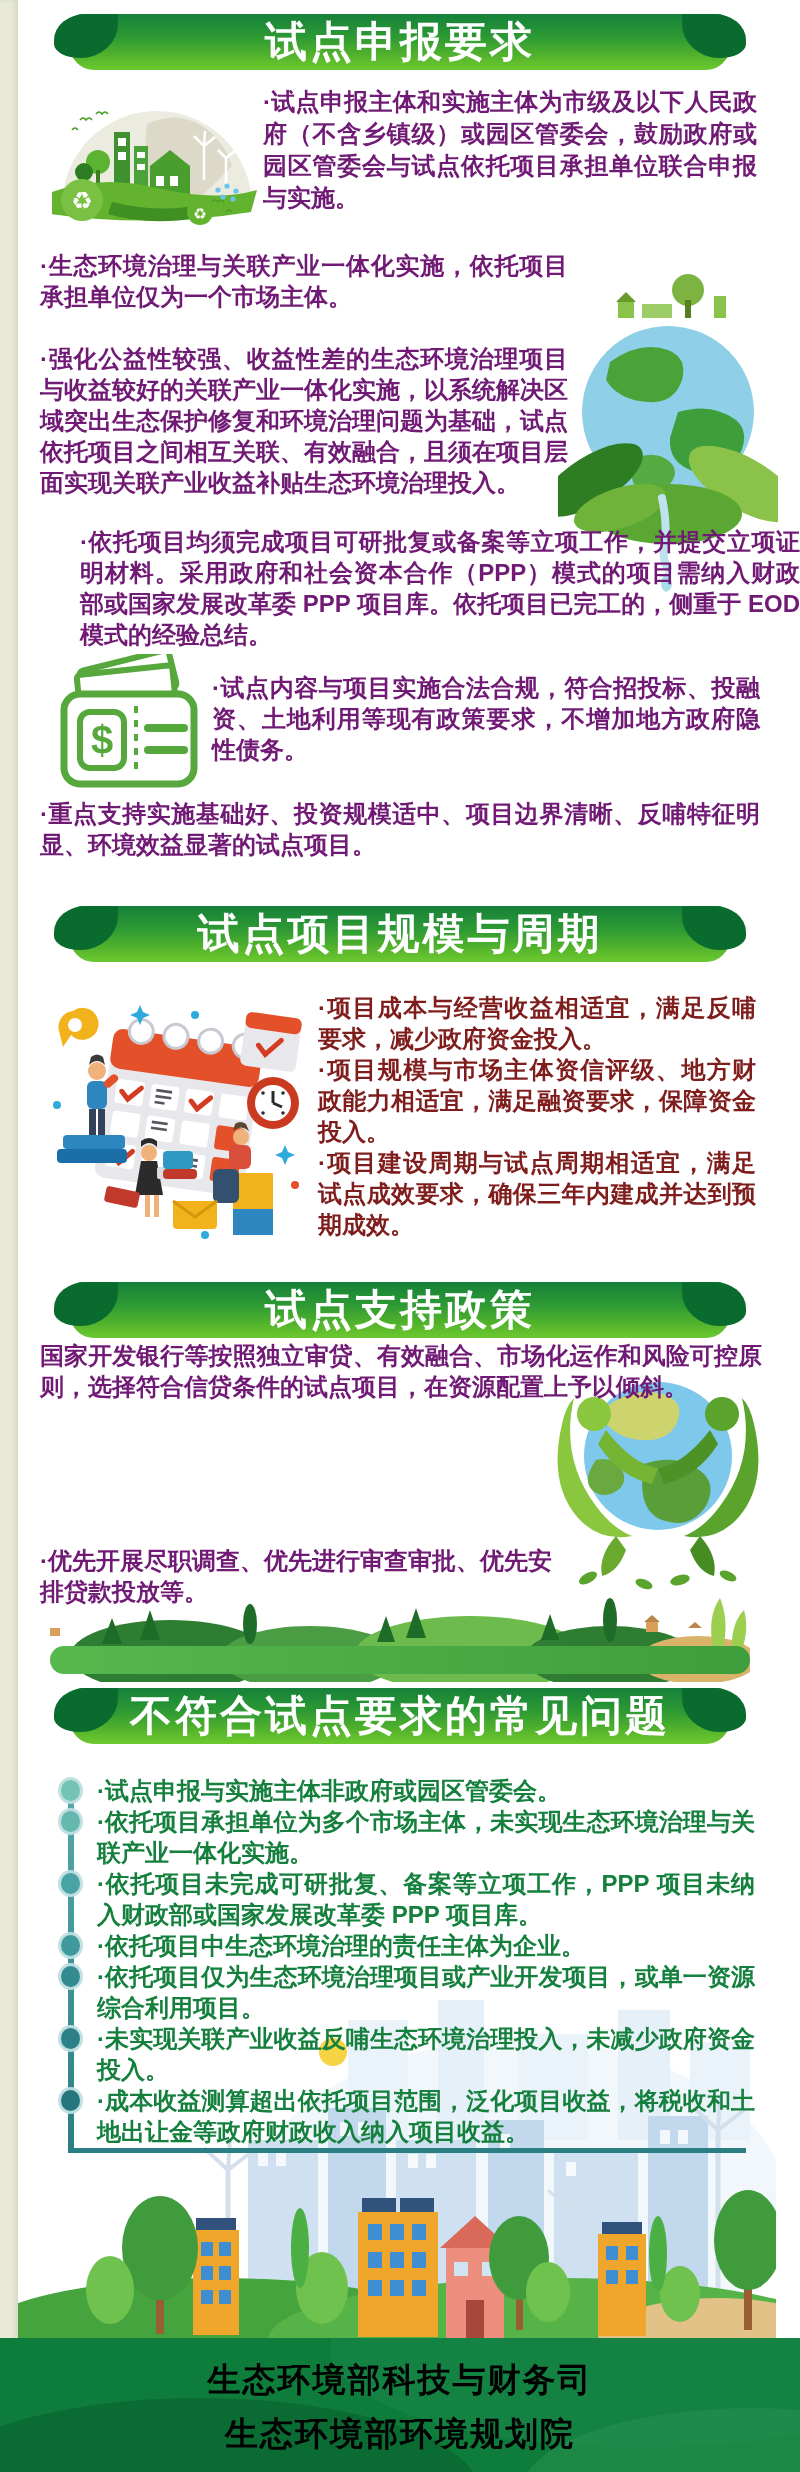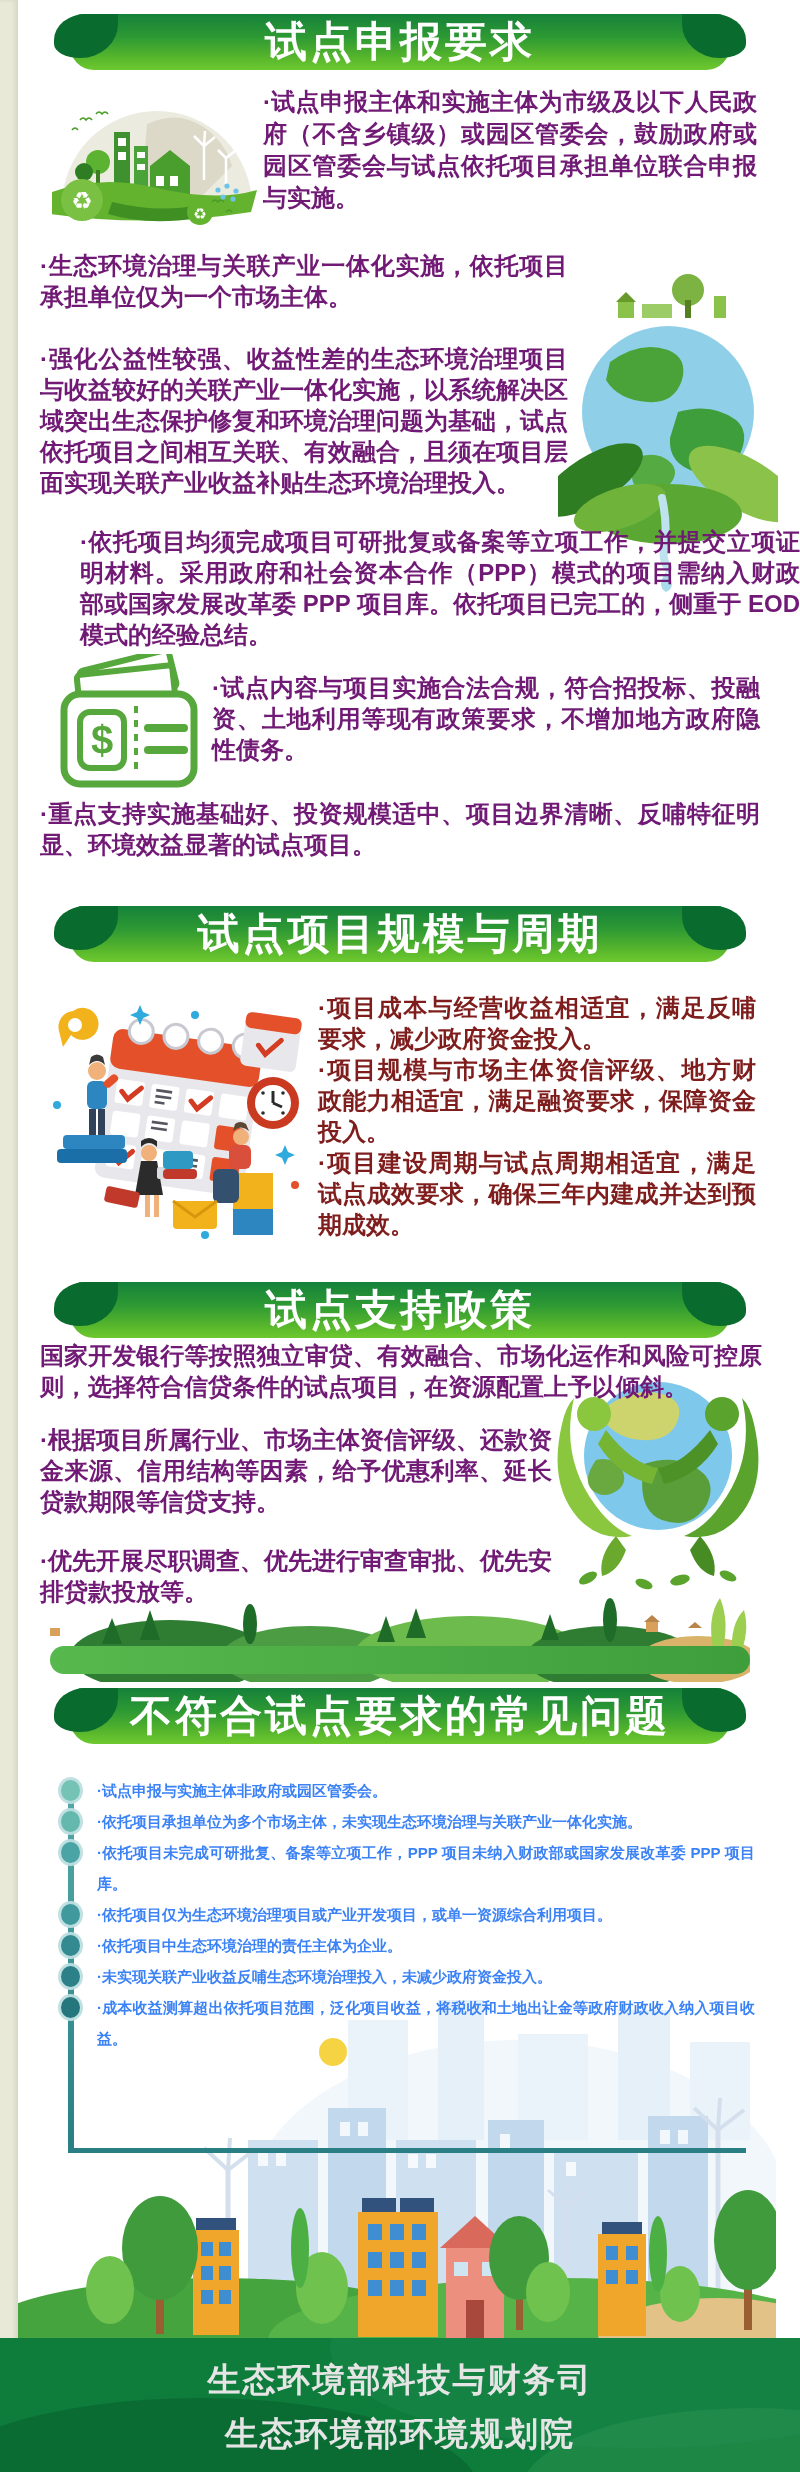--- a/index.html
+++ b/index.html
@@ -19,39 +19,39 @@
   .banner .t{color:#ffffff;font-size:42px;font-weight:700;letter-spacing:3px;white-space:nowrap;}
   
   .p{position:absolute;font-size:24px;line-height:31px;font-weight:700;color:#701a75;
      text-align:justify;z-index:2;}
   .p.lh32{line-height:32px;}
   
   .col{position:absolute;z-index:2;}
   .col .b{font-size:24px;line-height:31px;font-weight:700;color:#7f1d1d;text-align:justify;}
   
   .list4{position:absolute;left:97px;top:1775px;width:658px;z-index:2;}
-  .item4{position:relative;font-size:15px;line-height:31px;font-weight:700;color:#3b82f6;text-align:justify;}
+  .item4{position:relative;font-size:24px;line-height:31px;font-weight:700;color:#15803d;text-align:justify;}
   .dot4{position:absolute;left:-36px;top:5px;width:19px;height:21px;border-radius:50%;
     box-shadow:0 0 0 3px rgba(189,222,224,.95);}
   .item4:nth-child(1) .dot4{background:#74c3b4;}
   .item4:nth-child(2) .dot4{background:#64b8ae;}
   .item4:nth-child(3) .dot4{background:#4aa3a4;}
   .item4:nth-child(4) .dot4{background:#3f999d;}
   .item4:nth-child(5) .dot4{background:#338a90;}
   .item4:nth-child(6) .dot4{background:#2c8189;}
   .item4:nth-child(7) .dot4{background:#26767e;}
   .vline4{position:absolute;left:68px;top:1784px;width:6px;height:366px;z-index:1;
     background:linear-gradient(180deg,#55aaa8 0%,#2a7f84 100%);}
   .hline4{position:absolute;left:68px;top:2148px;width:678px;height:5px;background:#2a7f84;z-index:2;}
   
   .footer{position:absolute;left:0;top:2338px;width:800px;height:134px;background:#0e7c3b;overflow:hidden;z-index:6;}
   .footer .w1{position:absolute;left:-80px;top:60px;width:560px;height:190px;border-radius:50%;background:#0a6c33;}
   .footer .w2{position:absolute;left:330px;top:-90px;width:620px;height:200px;border-radius:50%;background:#18874a;opacity:.55;}
   .footer .w3{position:absolute;left:520px;top:70px;width:460px;height:170px;border-radius:50%;background:#2b9152;opacity:.5;}
-  .footer .l{position:absolute;left:0;width:800px;text-align:center;color:#e5e5e5;font-size:33px;font-weight:700;letter-spacing:2px;}
+  .footer .l{position:absolute;left:0;width:800px;text-align:center;color:#000000;font-size:33px;font-weight:700;letter-spacing:2px;}
   svg{display:block;}
   .illus{position:absolute;z-index:1;}
 </style>
 </head>
 <body>
 
 <div class="page">
 
   <div class="banner" style="top:14px;">
     <span class="t">试点申报要求</span>
@@ -286,21 +286,20 @@
       <path d="M148,168 q18,20 14,40 q-16,-4 -24,-26Z" fill="#478c22"></path>
     </g>
     <g fill="#5aa32d">
       <ellipse cx="36" cy="210" rx="10" ry="5" transform="rotate(-30 36 210)"></ellipse>
       <ellipse cx="92" cy="216" rx="9" ry="4.5" transform="rotate(20 92 216)"></ellipse>
       <ellipse cx="128" cy="212" rx="10" ry="5" transform="rotate(-15 128 212)"></ellipse>
       <ellipse cx="176" cy="208" rx="9" ry="4.5" transform="rotate(25 176 208)"></ellipse>
     </g>
   </svg>
 
-  <div class="p" style="left:40px;top:1424px;width:512px;">·根据项目所属行业、市场主体资信评级、还款资金来源、信用结构等因素，给予优惠利率、延长贷款期限等信贷支持。</div>
 
   <div class="p" style="left:40px;top:1545px;width:512px;">·优先开展尽职调查、优先进行审查审批、优先安排贷款投放等。</div>
 
   <svg class="illus" style="left:50px;top:1594px;" width="700" height="88" viewBox="0 0 700 88">
     <defs>
       <linearGradient id="barg" x1="0" y1="0" x2="1" y2="0">
         <stop offset="0" stop-color="#56b84d"></stop>
           <stop offset="1" stop-color="#3f9e3c"></stop>
       </linearGradient>
     </defs>
@@ -456,25 +455,25 @@
     <div class="item4">
       <span class="dot4"></span>
       <span>·依托项目承担单位为多个市场主体，未实现生态环境治理与关联产业一体化实施。</span>
     </div>
     <div class="item4">
       <span class="dot4"></span>
       <span>·依托项目未完成可研批复、备案等立项工作，PPP 项目未纳入财政部或国家发展改革委 PPP 项目库。</span>
     </div>
     <div class="item4">
       <span class="dot4"></span>
+      <span>·依托项目中生态环境治理的责任主体为企业。</span>
+    </div>
+    <div class="item4">
+      <span class="dot4"></span>
       <span>·依托项目仅为生态环境治理项目或产业开发项目，或单一资源综合利用项目。</span>
-    </div>
-    <div class="item4">
-      <span class="dot4"></span>
-      <span>·依托项目中生态环境治理的责任主体为企业。</span>
     </div>
     <div class="item4">
       <span class="dot4"></span>
       <span>·未实现关联产业收益反哺生态环境治理投入，未减少政府资金投入。</span>
     </div>
     <div class="item4">
       <span class="dot4"></span>
       <span>·成本收益测算超出依托项目范围，泛化项目收益，将税收和土地出让金等政府财政收入纳入项目收益。</span>
     </div>
   </div>

